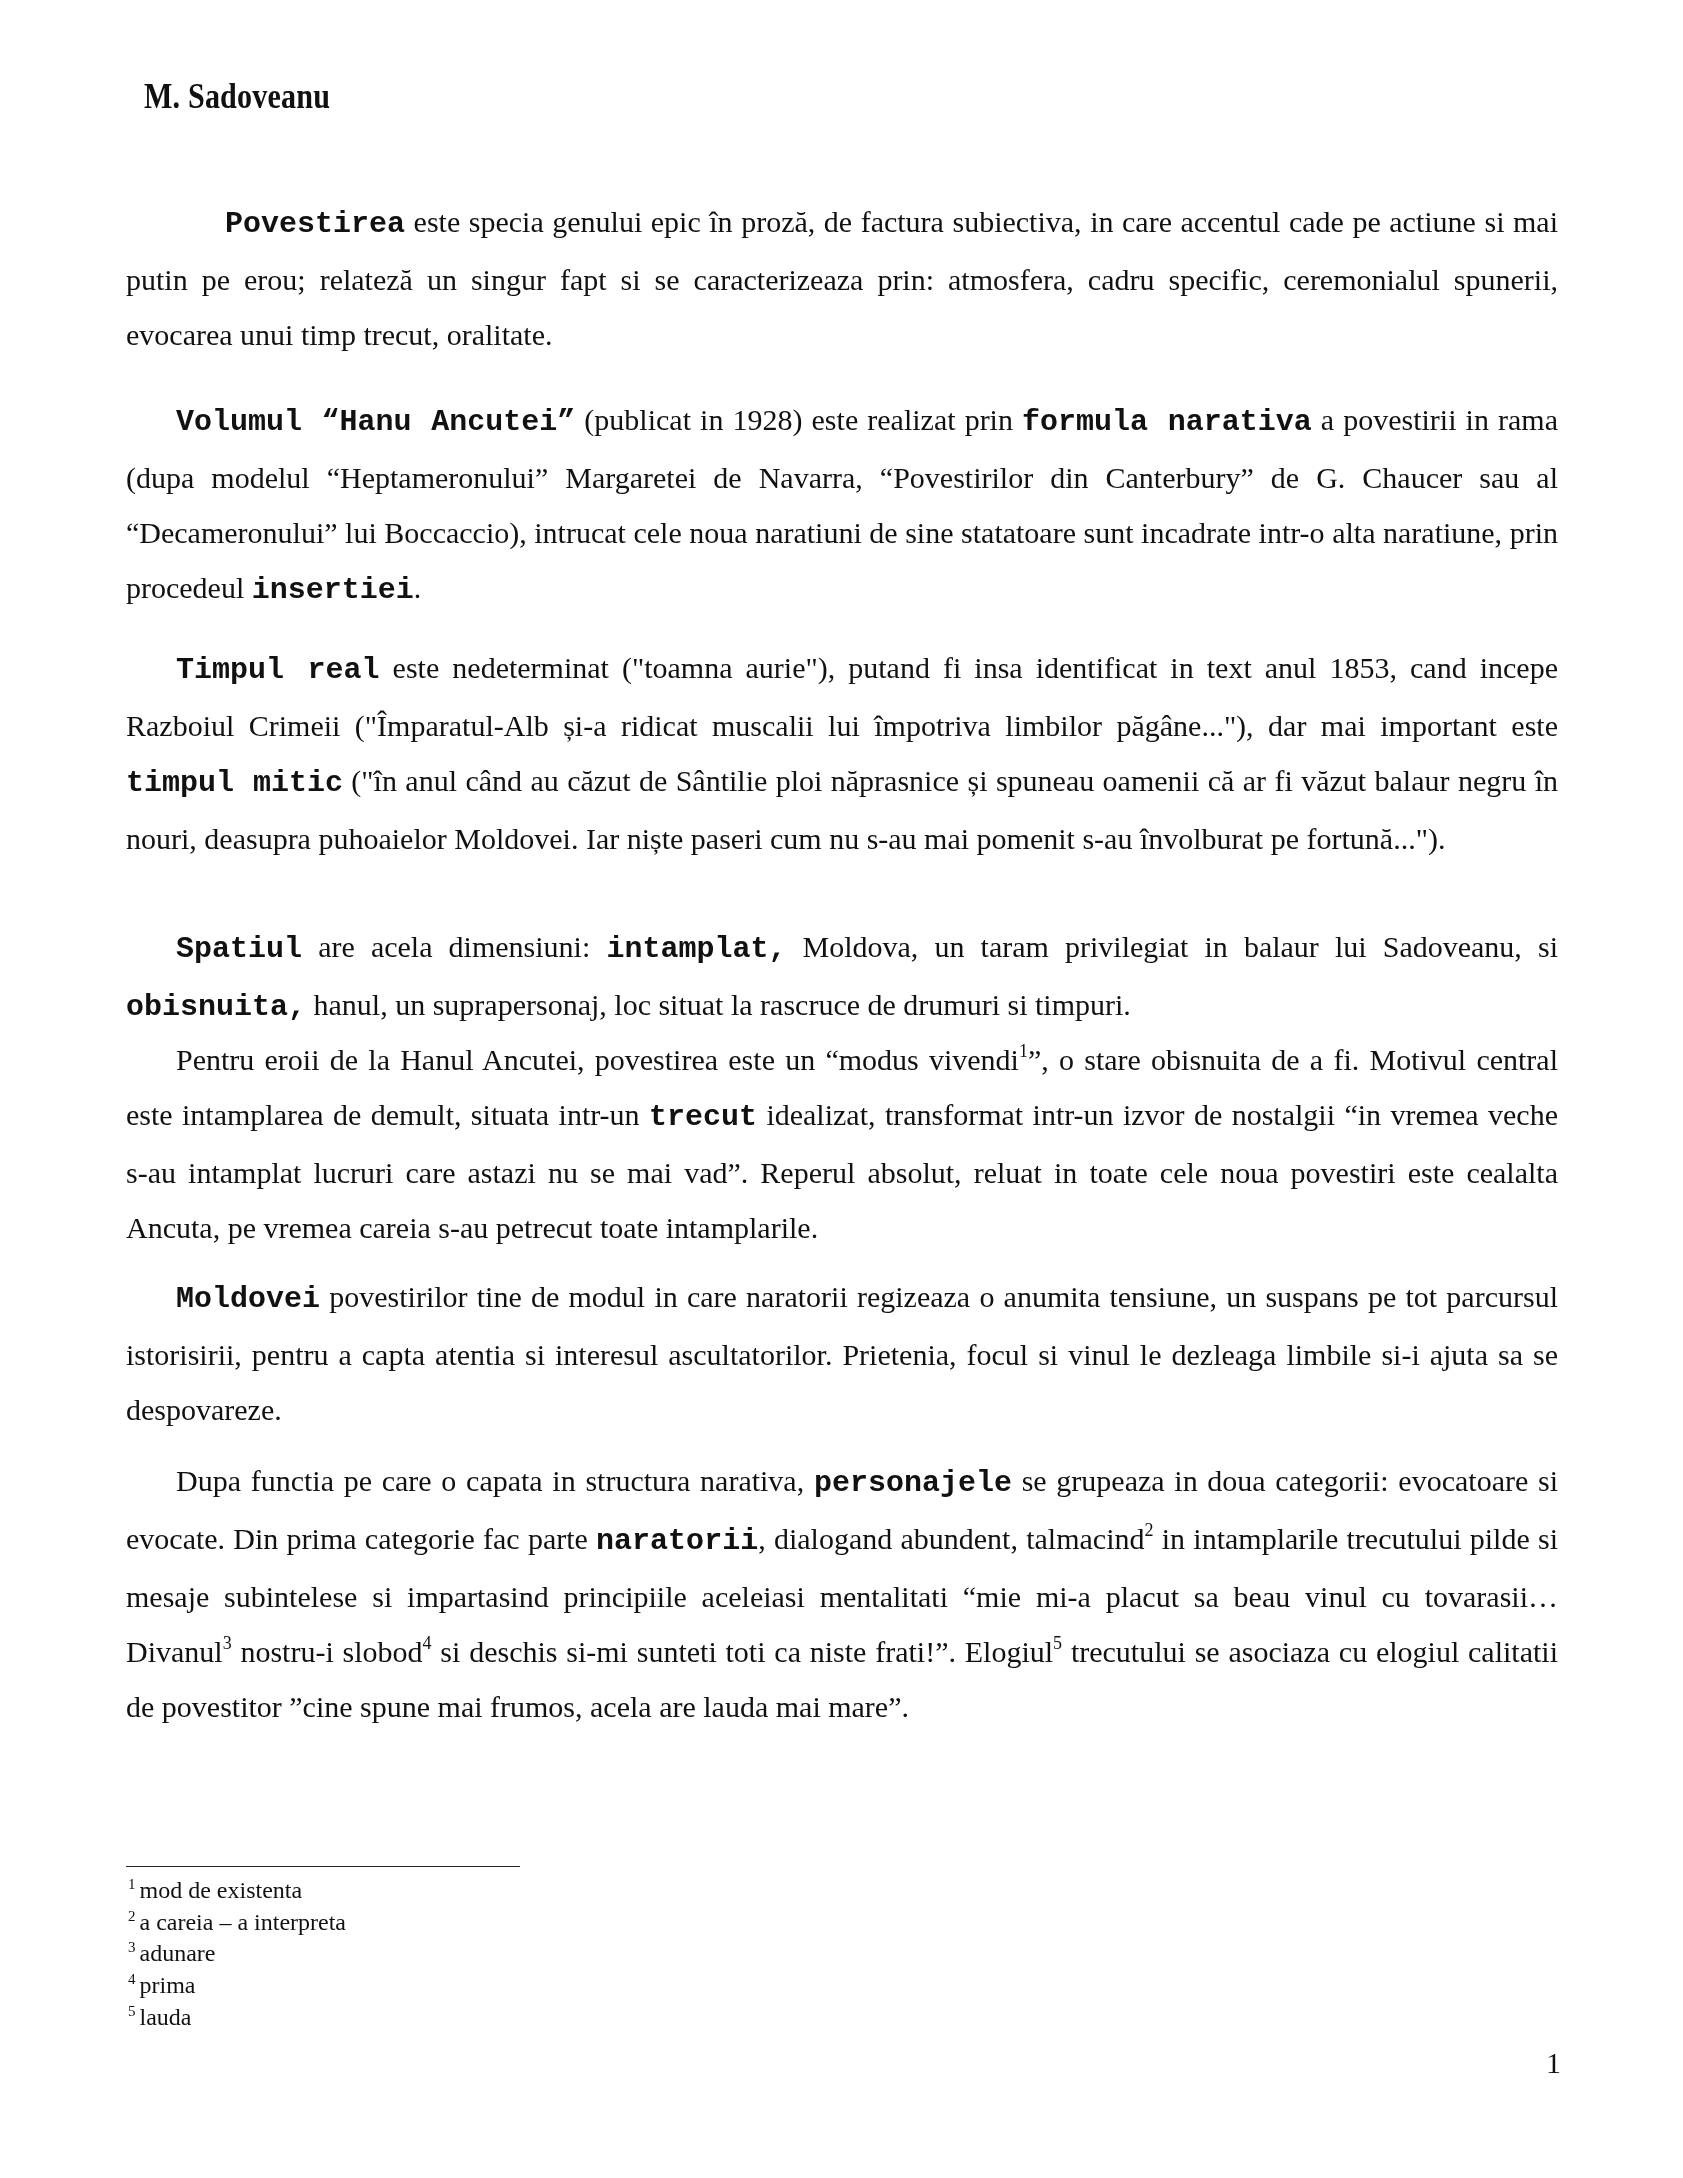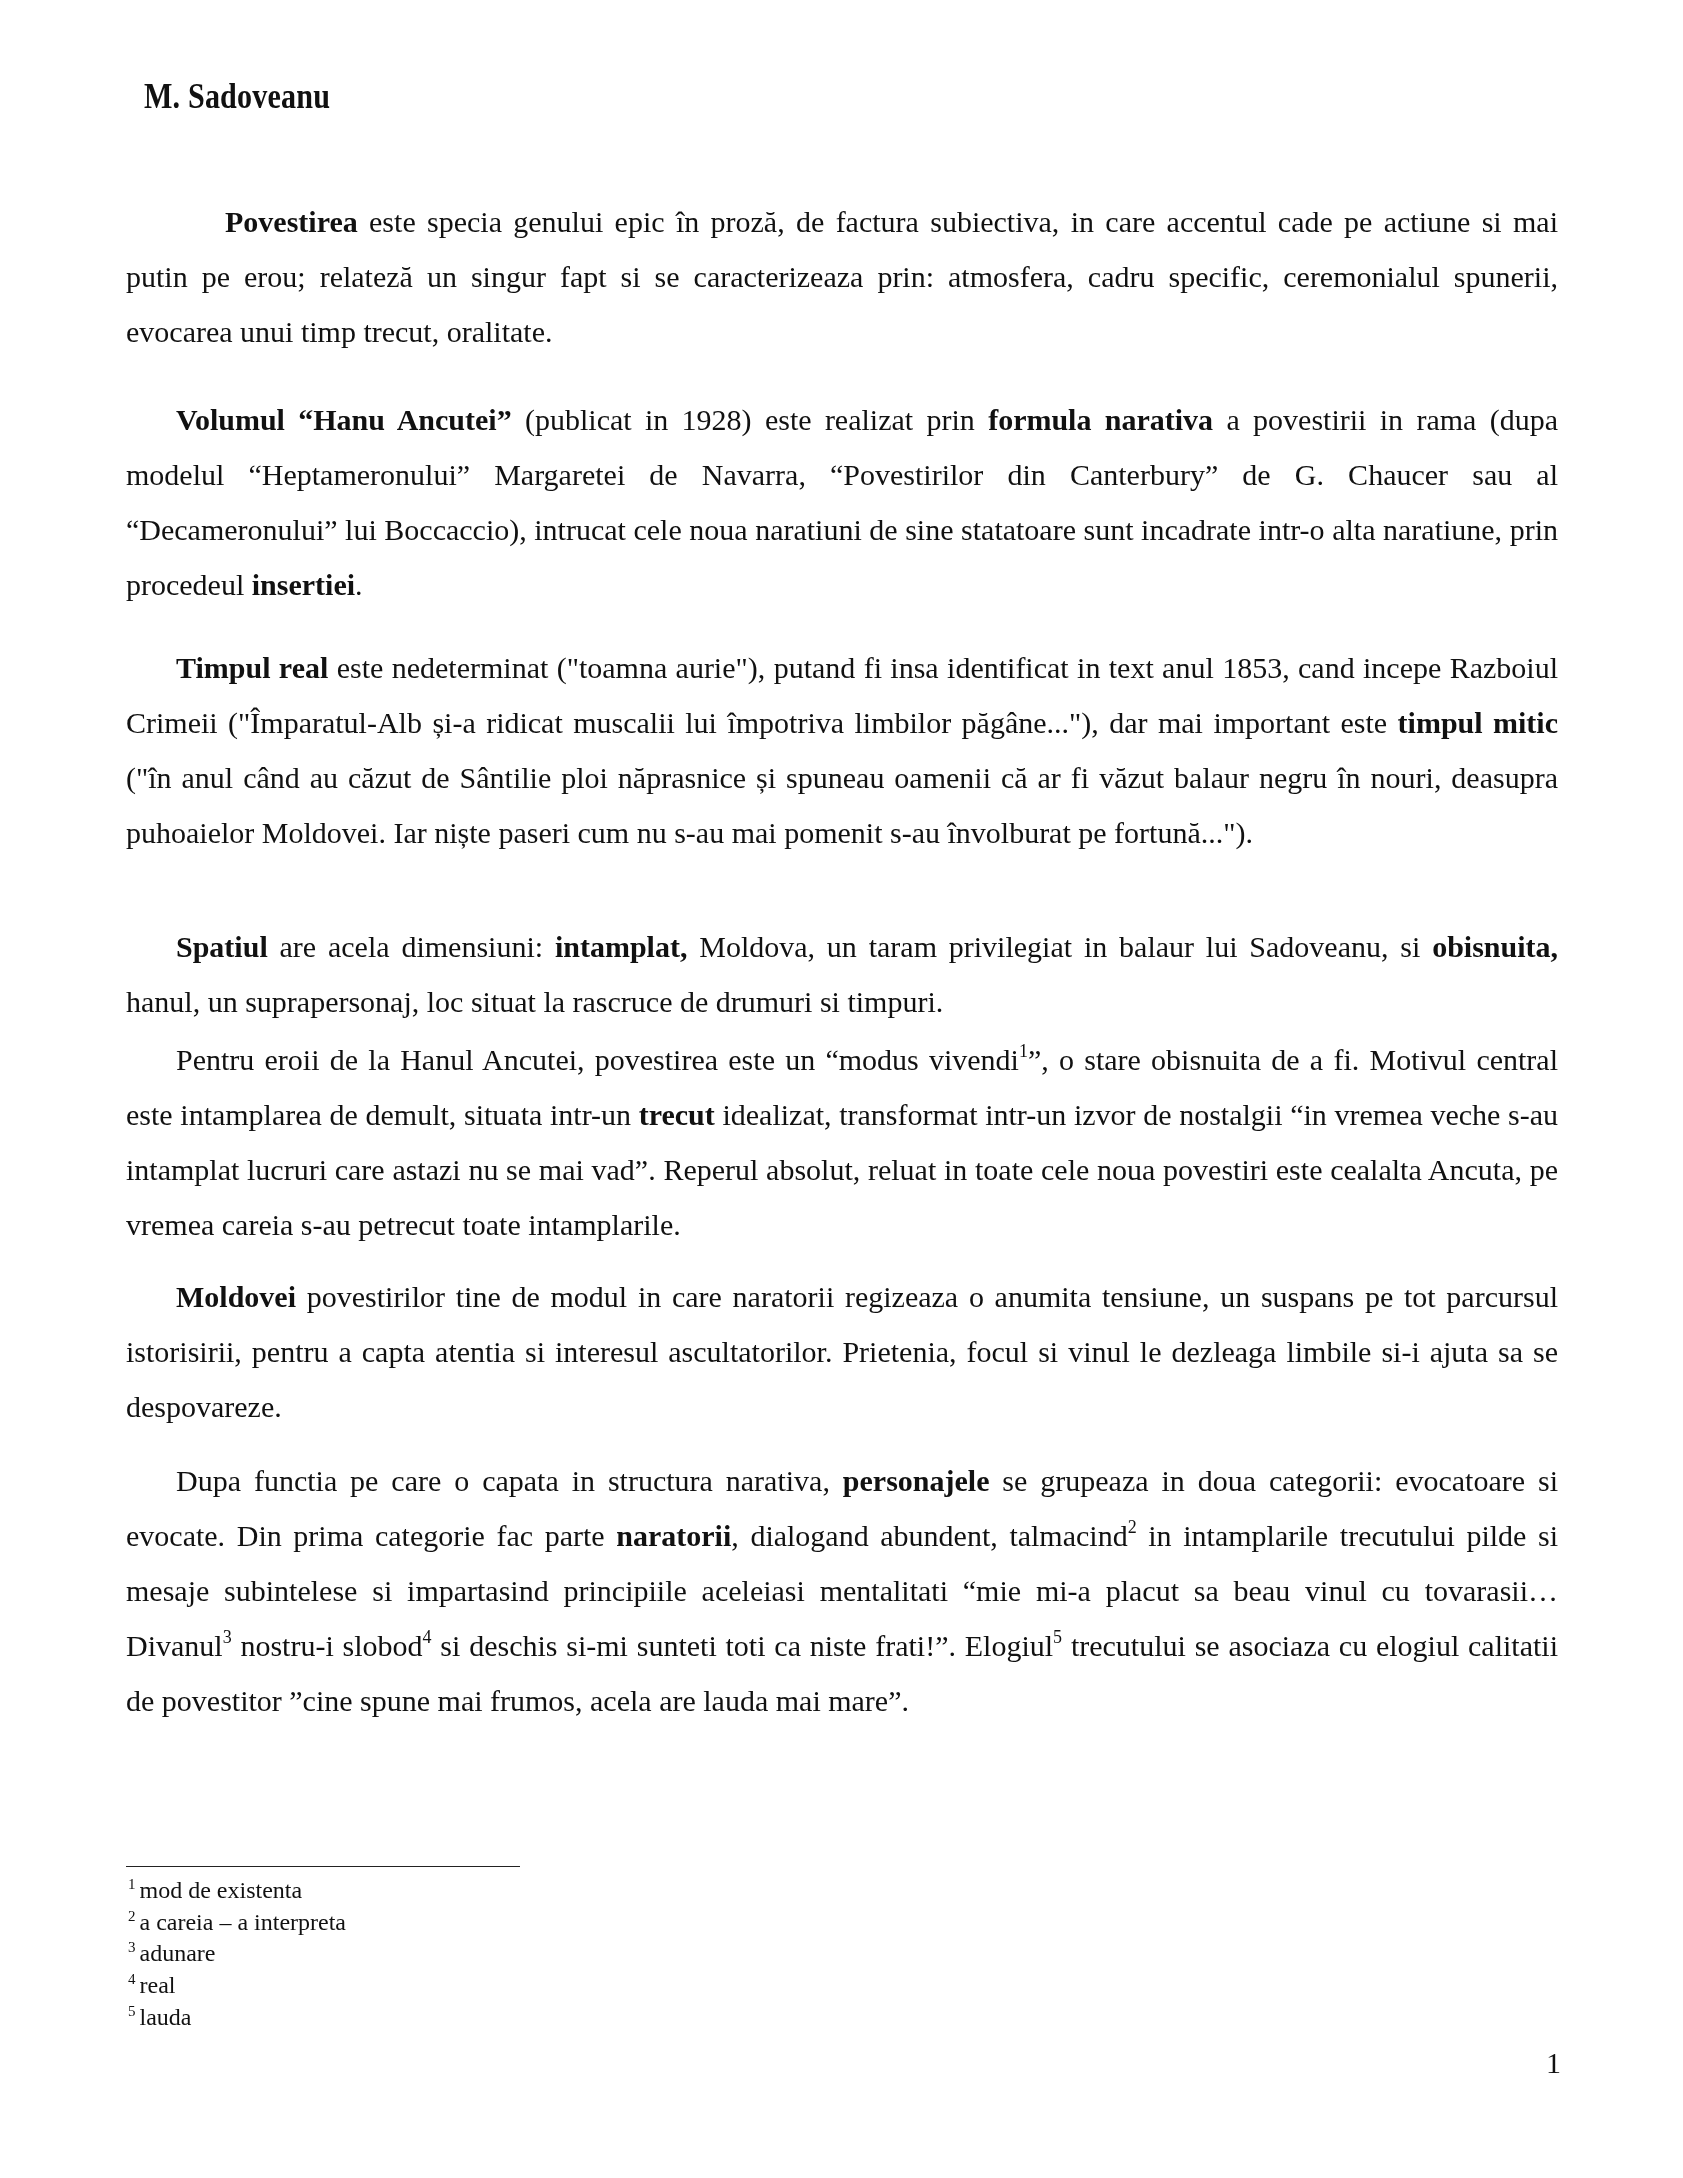--- a/index.html
+++ b/index.html
@@ -3,21 +3,21 @@
 <meta charset="utf-8">
 <style>
   html, body { margin:0; padding:0; background:#ffffff; }
   body { width:1683px; height:2178px; position:relative; overflow:hidden;
          font-family:"Liberation Serif", "DejaVu Serif", serif; color:#111; }
   .title { position:absolute; left:144px; top:77px; font-size:35px; font-weight:bold;
            transform:scaleX(0.86); transform-origin:left top; letter-spacing:0.2px; }
   .body { position:absolute; left:126px; top:0; width:1432px; }
   .para { position:absolute; left:0; width:1432px; font-size:30px; line-height:55px;
           text-align:justify; text-align-last:left; }
-  .para b { font-weight:bold; }
+  .para b { font-weight:bold;font-family:Liberation Mono, monospace; }
   .para sup { font-size:18px; line-height:0; vertical-align:super; position:relative; top:-2px; }
   .ind1 { text-indent:99px; }
   .ind2 { text-indent:50px; }
   .rule { position:absolute; left:126px; top:1866px; width:394px; height:0; border-top:1.5px solid #222; }
   .fn { position:absolute; left:128px; font-size:24px; line-height:32px; }
   .fn sup { font-size:15px; vertical-align:super; line-height:0; margin-right:4px; }
   .pagenum { position:absolute; left:1546px; top:2046px; font-size:30px; }
   .sq { display:inline-block; transform:scaleX(0.86); transform-origin:left; }
 </style>
 </head>
@@ -43,18 +43,18 @@
 
     <div class="para ind2" style="top:1453px"><span>Dupa functia pe care o capata in structura narativa, </span><b>personajele</b><span> se grupeaza in doua categorii: evocatoare si evocate. Din prima categorie fac parte </span><b>naratorii</b><span>, dialogand abundent, talmacind</span><sup>2</sup><span> in intamplarile trecutului pilde si mesaje subintelese si impartasind principiile aceleiasi mentalitati “mie mi-a placut sa beau vinul cu tovarasii… Divanul</span><sup>3</sup><span> nostru-i slobod</span><sup>4</sup><span> si deschis si-mi sunteti toti ca niste frati!”. Elogiul</span><sup>5</sup><span> trecutului se asociaza cu elogiul calitatii de povestitor ”cine spune mai frumos, acela are lauda mai mare”.</span></div>
 
   </div>
 
   <div class="rule"></div>
 
   <div class="fn" style="top:1874px"><sup>1</sup><span>mod de existenta</span></div>
   <div class="fn" style="top:1906px"><sup>2</sup><span>a careia – a interpreta</span></div>
   <div class="fn" style="top:1937px"><sup>3</sup><span>adunare</span></div>
-  <div class="fn" style="top:1969px"><sup>4</sup><span>real</span></div>
+  <div class="fn" style="top:1969px"><sup>4</sup><span>prima</span></div>
   <div class="fn" style="top:2001px"><sup>5</sup><span>lauda</span></div>
 
   <div class="pagenum">1</div>
 </div>
 
 
 </body></html>

